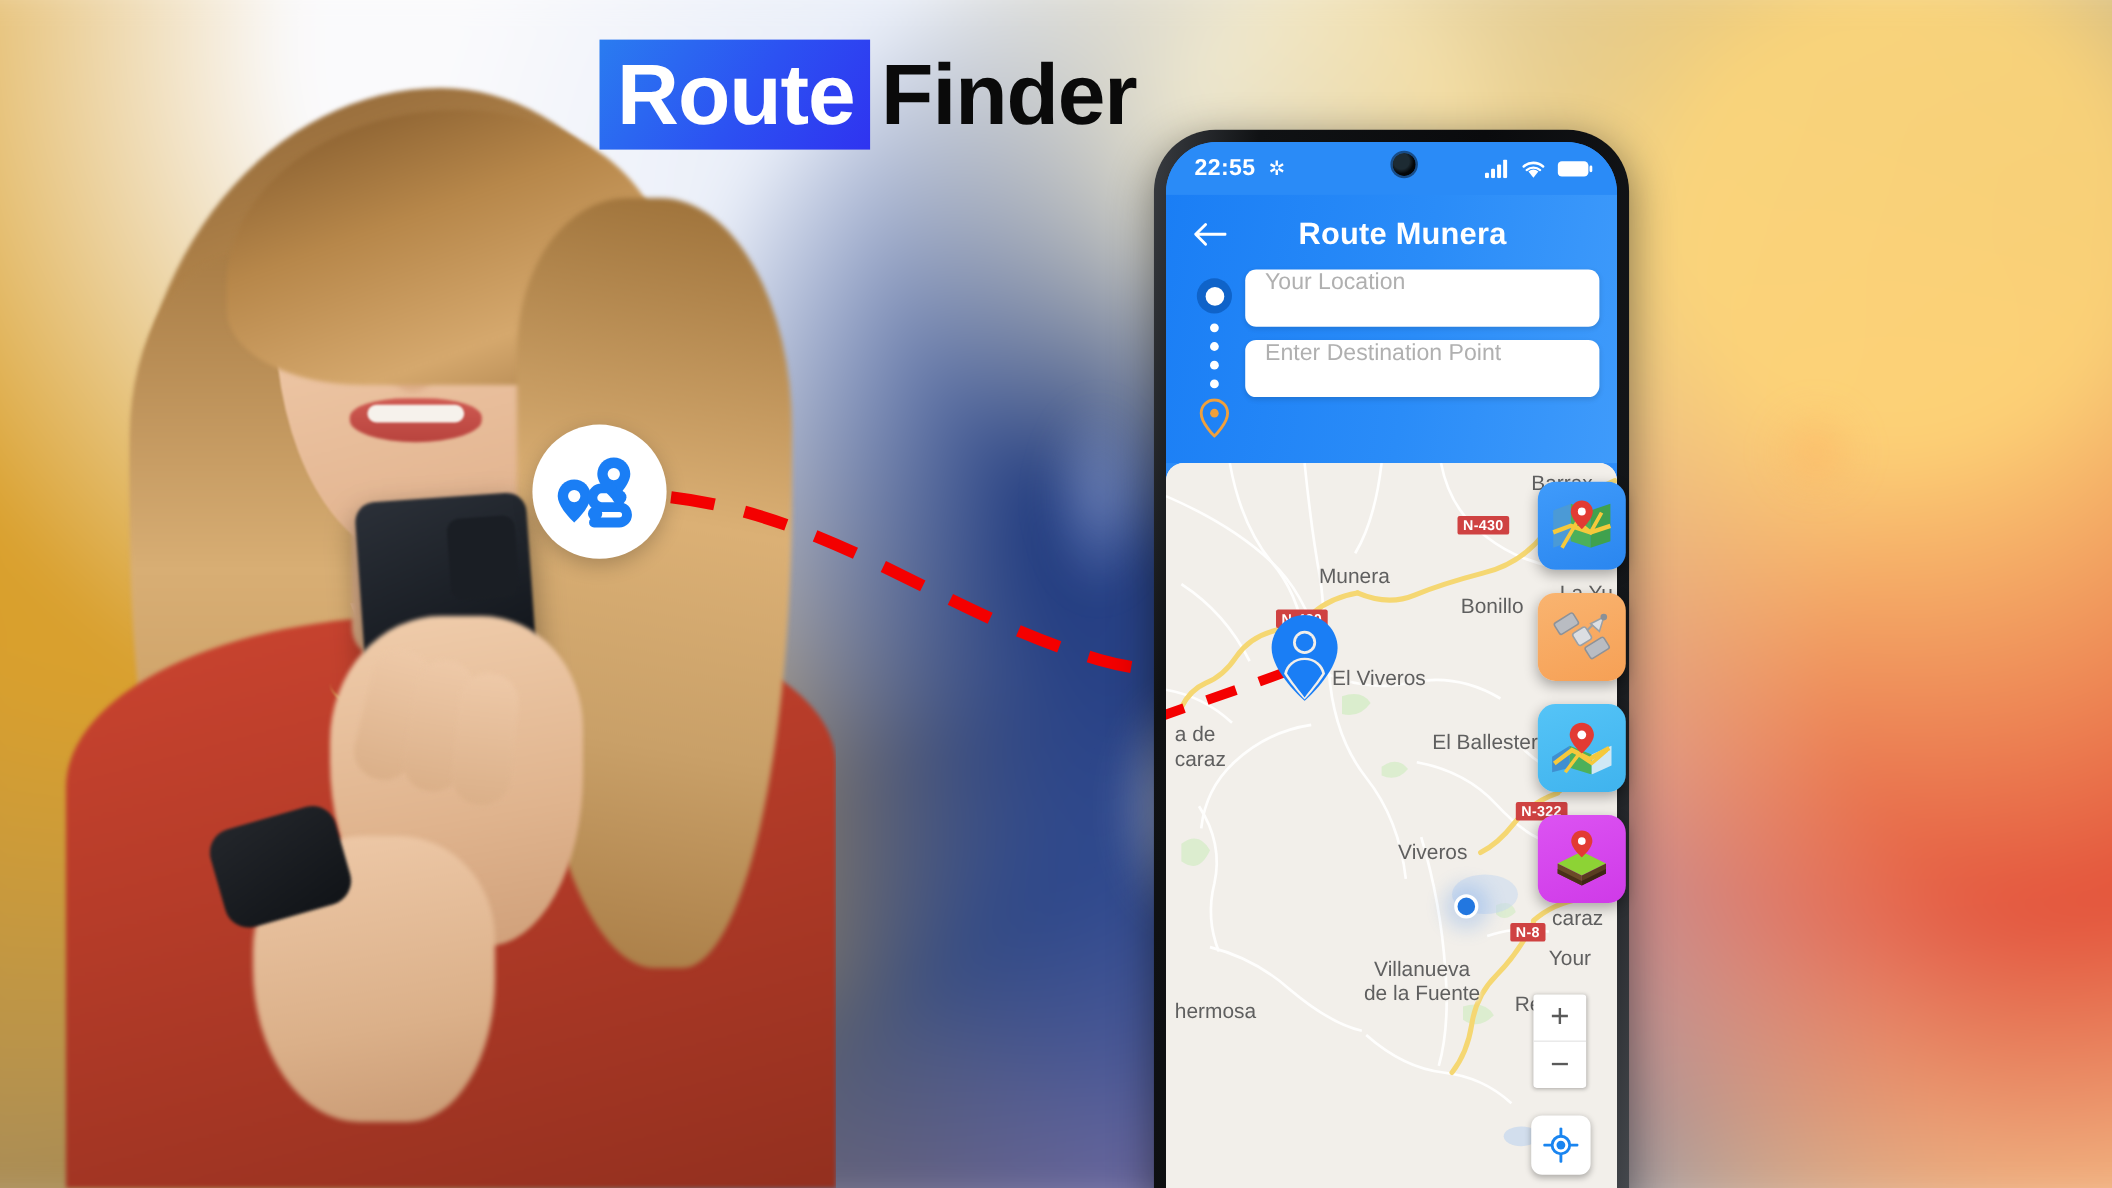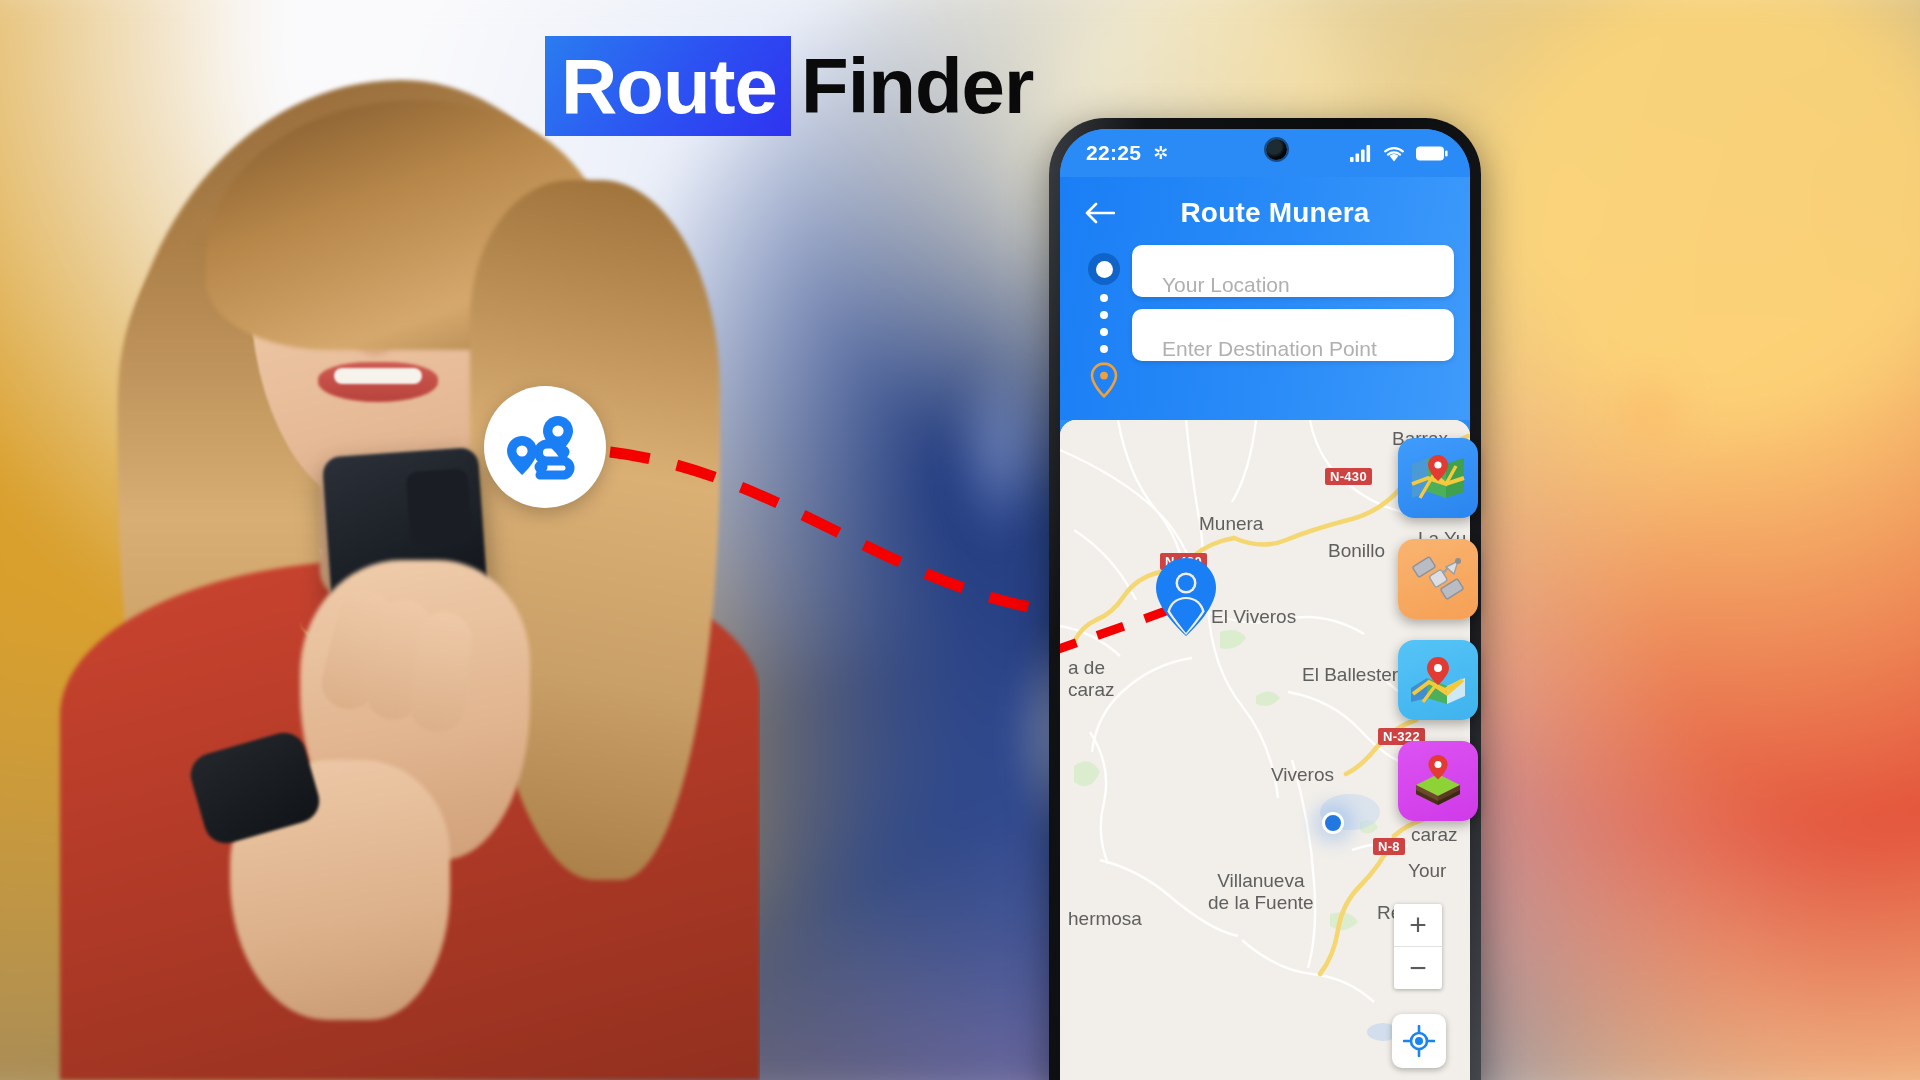--- a/index.html
+++ b/index.html
@@ -229,36 +229,36 @@
   }
   .dot-outer{
     width:32px; height:32px; border-radius:50%; background:#0f63c9;
     display:flex; align-items:center; justify-content:center;
   }
   .dot-inner{ width:17px; height:17px; border-radius:50%; background:#fff; }
   .dot-chain{ display:flex; flex-direction:column; align-items:center; gap:9px; margin:9px 0; }
   .chain-dot{ width:8px; height:8px; border-radius:50%; background:#fff; }
   .fields{ flex:1; display:flex; flex-direction:column; gap:12px; }
   .field{
-    background:#fff; border-radius:10px; height:52px; display:flex; align-items:flex-end;
-    padding:0 30px; box-shadow:0 2px 5px rgba(0,0,0,.12);
+    background:#fff; border-radius:10px; height:52px; display:flex; align-items:flex-start;
+    padding:0 18px; box-shadow:0 2px 5px rgba(0,0,0,.12);
   }
   .field span{ color:#b0b0b0; font-size:21px; }
 
   
   .map{
     position:relative; flex:1; height:661px; background:#f2efea;
     border-radius:16px 16px 0 0; overflow:hidden;
   }
   .map-svg{ position:absolute; inset:0; }
   .map-label{
     position:absolute; color:#5f5f5f; font-size:19px; white-space:nowrap;
     text-shadow:0 0 3px #f2efea,0 0 3px #f2efea,0 0 5px #f2efea;
   }
-  .map-label.two{ line-height:1.15; text-align:center; }
+  .map-label.two{ line-height:1.15; text-align:center;margin-left:32px; }
   .shield{
     position:absolute; background:#cf4242; color:#fff; font-size:13px; font-weight:700;
     padding:1px 5px; border-radius:2px; letter-spacing:.3px;
   }
   .me-pin{ position:absolute; left:92px; top:136px; }
   .blue-dot{
     position:absolute; left:262px; top:392px; width:22px; height:22px; border-radius:50%;
     background:#2277e0; border:3px solid #fff; box-shadow:0 0 16px 10px rgba(60,130,230,.22);
   }
 
@@ -351,21 +351,21 @@
       <path d="M50 40H41a8.5 8.5 0 0 0 0 17h16a7 7 0 0 1 0 14H34" fill="none" stroke="#1a7ef5" stroke-width="9" stroke-linecap="round" transform="translate(0,-10)"></path>
       <circle cx="57" cy="38" r="6.5" fill="#1a7ef5"></circle>
       <circle cx="35" cy="53" r="6.5" fill="#1a7ef5"></circle>
     </svg>
   </div>
 
   <div class="phone">
     <div class="screen">
 
       <div class="statusbar">
-        <span class="sb-time">22:25</span>
+        <span class="sb-time">22:55</span>
         <span class="sb-bt">✲</span>
         <span class="sb-spacer"></span>
         <span class="sb-icon">
           <svg width="22" height="17" viewBox="0 0 22 17">
             <rect x="0" y="12" width="3.6" height="5" fill="#fff" rx="1"></rect>
             <rect x="5.5" y="8.5" width="3.6" height="8.5" fill="#fff" rx="1"></rect>
             <rect x="11" y="4.5" width="3.6" height="12.5" fill="#fff" rx="1"></rect>
             <rect x="16.5" y="0" width="3.6" height="17" fill="#fff" rx="1"></rect>
           </svg>
         </span>

